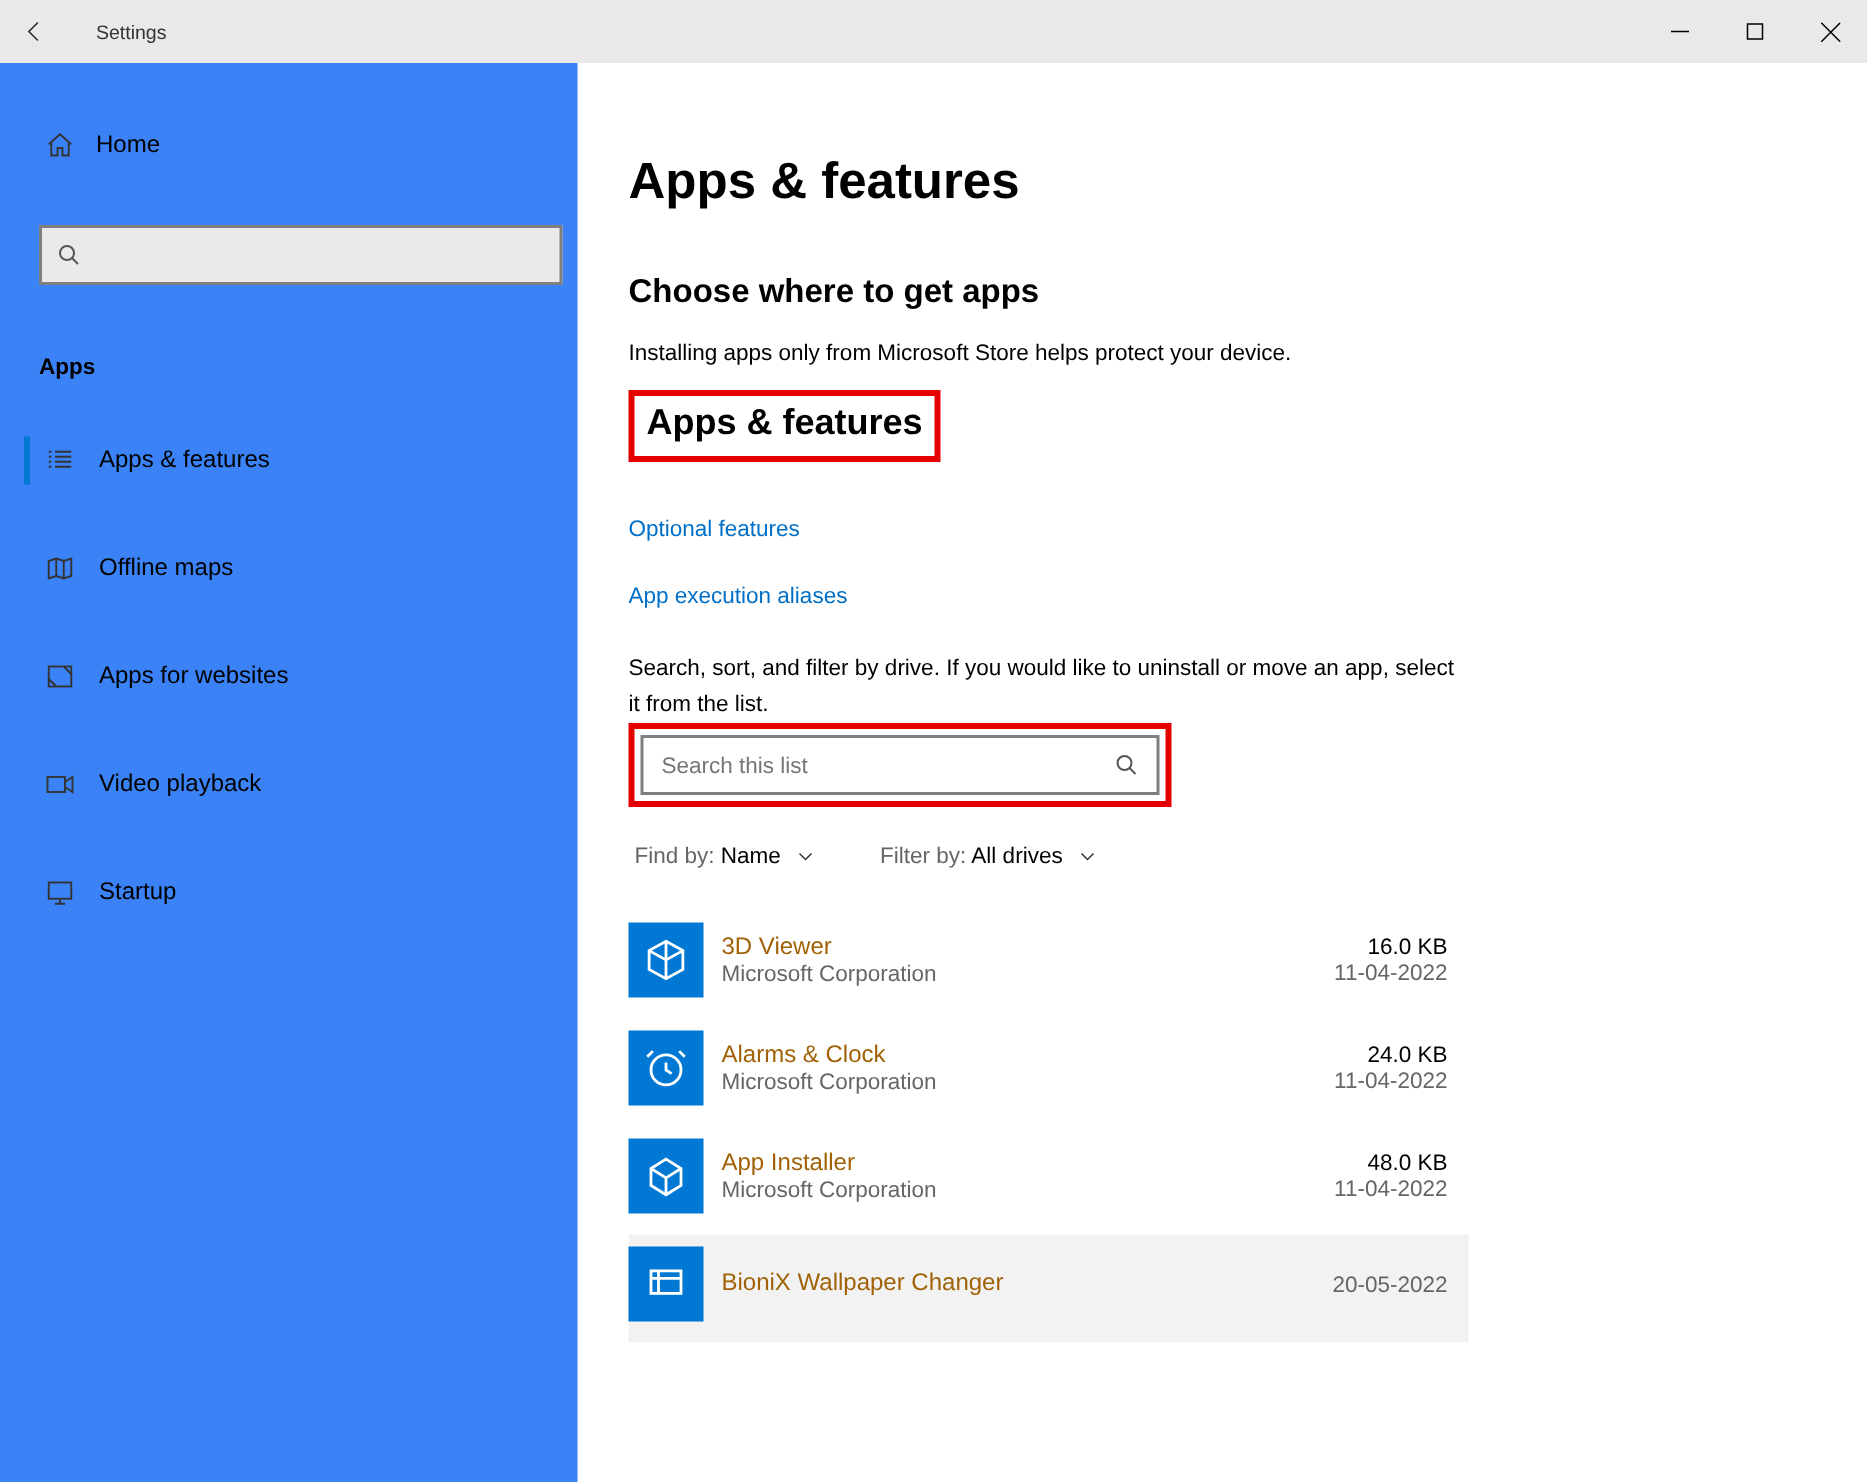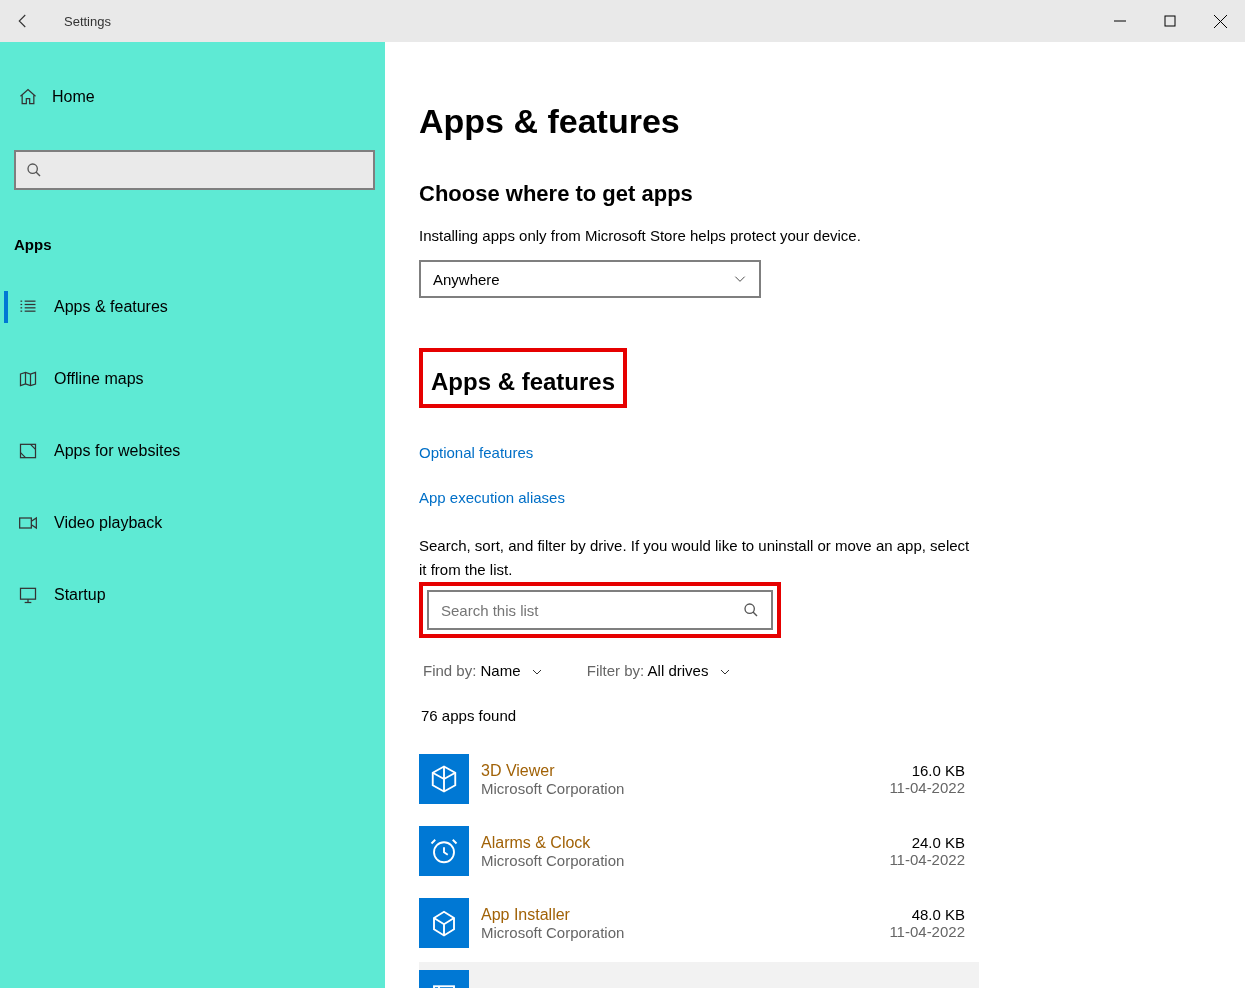--- a/index.html
+++ b/index.html
@@ -3,35 +3,35 @@
 <meta charset="utf-8">
 <style>
   * { box-sizing: border-box; margin: 0; padding: 0; font-family: "Segoe UI", sans-serif; }
   body { width: 1245px; height: 988px; display: flex; flex-direction: column; background: #fff; color: #000; overflow: hidden; }
   .titlebar { height: 42px; display: flex; align-items: center; background: #e9e9e9; }
   .titlebar .back { width: 46px; display:flex; justify-content:center; align-items:center; }
   .titlebar .title { font-size: 13px; color: #333; margin-left: 18px;}
   .titlebar .spacer { flex: 1; }
   .wincontrol { width: 50px; height: 42px; display:flex; align-items:center; justify-content:center; }
   .app-body { flex:1; display:flex; overflow:hidden; }
-  .sidebar { width: 385px; background: #5eead4; padding: 32px 0 0 4px; display:flex; flex-direction:column;gap:16px; }
+  .sidebar { width: 385px; background: #3b82f6; padding: 32px 0 0 16px; display:flex; flex-direction:column;gap:16px; }
   .home-row { display:flex; align-items:center; height:46px; padding-left:12px; }
   .home-row .icon { width:24px; display:flex; justify-content:center; }
   .home-row span.lbl { margin-left:12px; font-size:16px; }
   .search-box { margin: 14px 10px 0 10px; height:40px; border:2px solid #7f7f7f; background:#eaeaea; display:flex; align-items:center; padding:0 10px; }
   .search-box input { flex:1; border:none; background:transparent; outline:none; font-size:15px; color:#666; }
   .search-box .sicon { width:20px; text-align:center; color:#555; }
   .section-hdr { font-weight:600; font-size:15px; margin:30px 0 10px 10px; }
   .nav-item { display:flex; align-items:center; height:56px; padding-left:12px; position:relative; }
   .nav-item.selected::before { content:""; position:absolute; left:0; top:12px; bottom:12px; width:4px; background:#0078d4; }
   .nav-item .icon { width:24px; display:flex; justify-content:center; color:#333; }
   .nav-item span.lbl { margin-left:14px; font-size:16px; }
   .main { flex:1; padding: 60px 40px 0 34px; overflow-y:auto; }
   .main h1 { font-size:34px; font-weight:600; margin-bottom:40px; }
-  .main h2 { font-size:22px; font-weight:600; margin-bottom:20px;margin-top:12px; }
+  .main h2 { font-size:22px; font-weight:600; margin-bottom:20px; }
   .desc { font-size:15px; margin-bottom:16px; }
   .dropdown { border:2px solid #7f7f7f; width:342px; height:38px; display:flex; align-items:center; padding:0 12px; font-size:15px; justify-content:space-between; margin-bottom:50px; }
   .hl-box { display:inline-block; border: 4px solid #e60000; padding: 4px 8px 8px 8px; margin-bottom: 36px; }
   .hl-box h2 { margin-bottom:0; font-size:24px; font-weight:600; }
   .link { color:#006fc7; font-size:15px; margin-bottom:28px; display:block; }
   .desc2 { font-size:15px; line-height:1.6; margin-bottom:0; max-width:560px;}
   .hl-search { border:4px solid #e60000; padding:4px; width:362px; margin-bottom:24px; }
   .hl-search .in { border:2px solid #7f7f7f; height:40px; display:flex; align-items:center; padding:0 12px; }
   .hl-search input { flex:1; border:none; outline:none; font-size:15px; color:#666; background:transparent; }
   .filter-row { display:flex; gap:44px; font-size:15px; margin-bottom:28px; margin-left:4px;}
@@ -153,26 +153,20 @@
       </span>
       <span class="lbl">Startup</span>
     </div>
   </div>
 
   <div class="main">
     <h1>Apps &amp; features</h1>
 
     <h2>Choose where to get apps</h2>
     <div class="desc">Installing apps only from Microsoft Store helps protect your device.</div>
-    <div class="dropdown">
-      <span>Anywhere</span>
-      <svg width="14" height="14" viewBox="0 0 24 24" fill="none" stroke="#333" stroke-width="1.5">
-          <path d="M4 8l8 8 8-8"></path>
-        </svg>
-    </div>
 
     <div class="hl-box">
       <h2>Apps &amp; features</h2>
     </div>
 
     <a class="link">Optional features</a>
     <a class="link">App execution aliases</a>
 
     <div class="desc2">Search, sort, and filter by drive. If you would like to uninstall or move an app, select it from the list.</div>
 
@@ -196,21 +190,20 @@
       </div>
       <div>
         <span class="lbl">Filter by:</span>
         <span class="val">All drives</span>
         <svg style="display:inline-block;vertical-align:middle;margin-left:6px;" width="12" height="12" viewBox="0 0 24 24" fill="none" stroke="#333" stroke-width="2">
             <path d="M4 8l8 8 8-8"></path>
           </svg>
       </div>
     </div>
 
-    <div class="count">76 apps found</div>
 
     <div class="app-list" style="max-width:560px;">
       <div class="app-row">
         <div class="app-icon">
           <svg width="30" height="30" viewBox="0 0 24 24" fill="none" stroke="#fff" stroke-width="1.5">
               <path d="M12 2l9 5v10l-9 5-9-5V7z"></path>
               <path d="M12 2v20M3 7l9 5 9-5"></path>
             </svg>
         </div>
         <div class="app-info">

